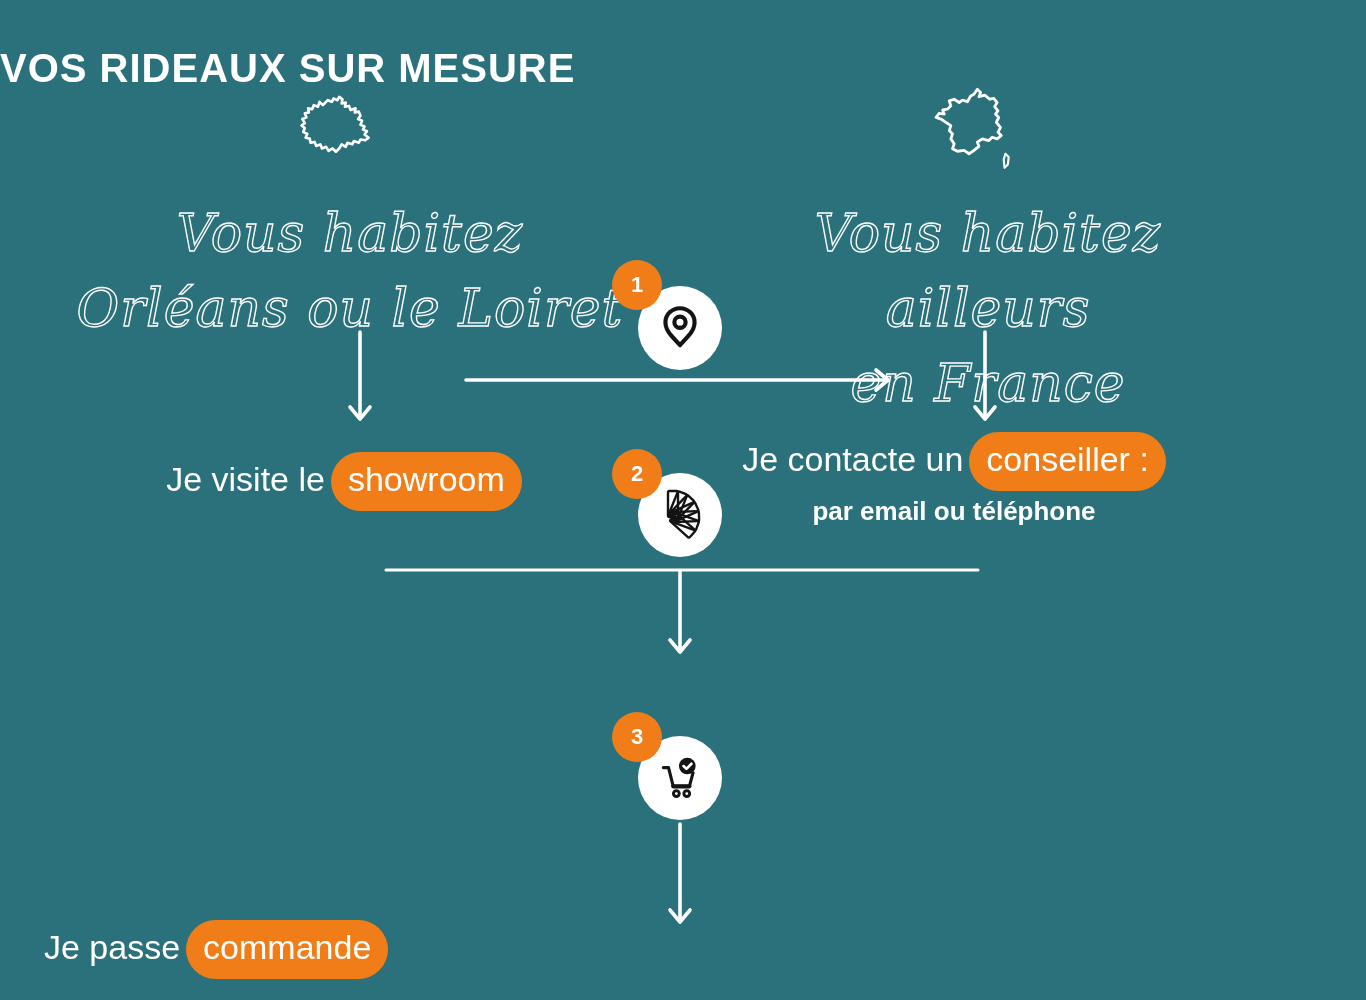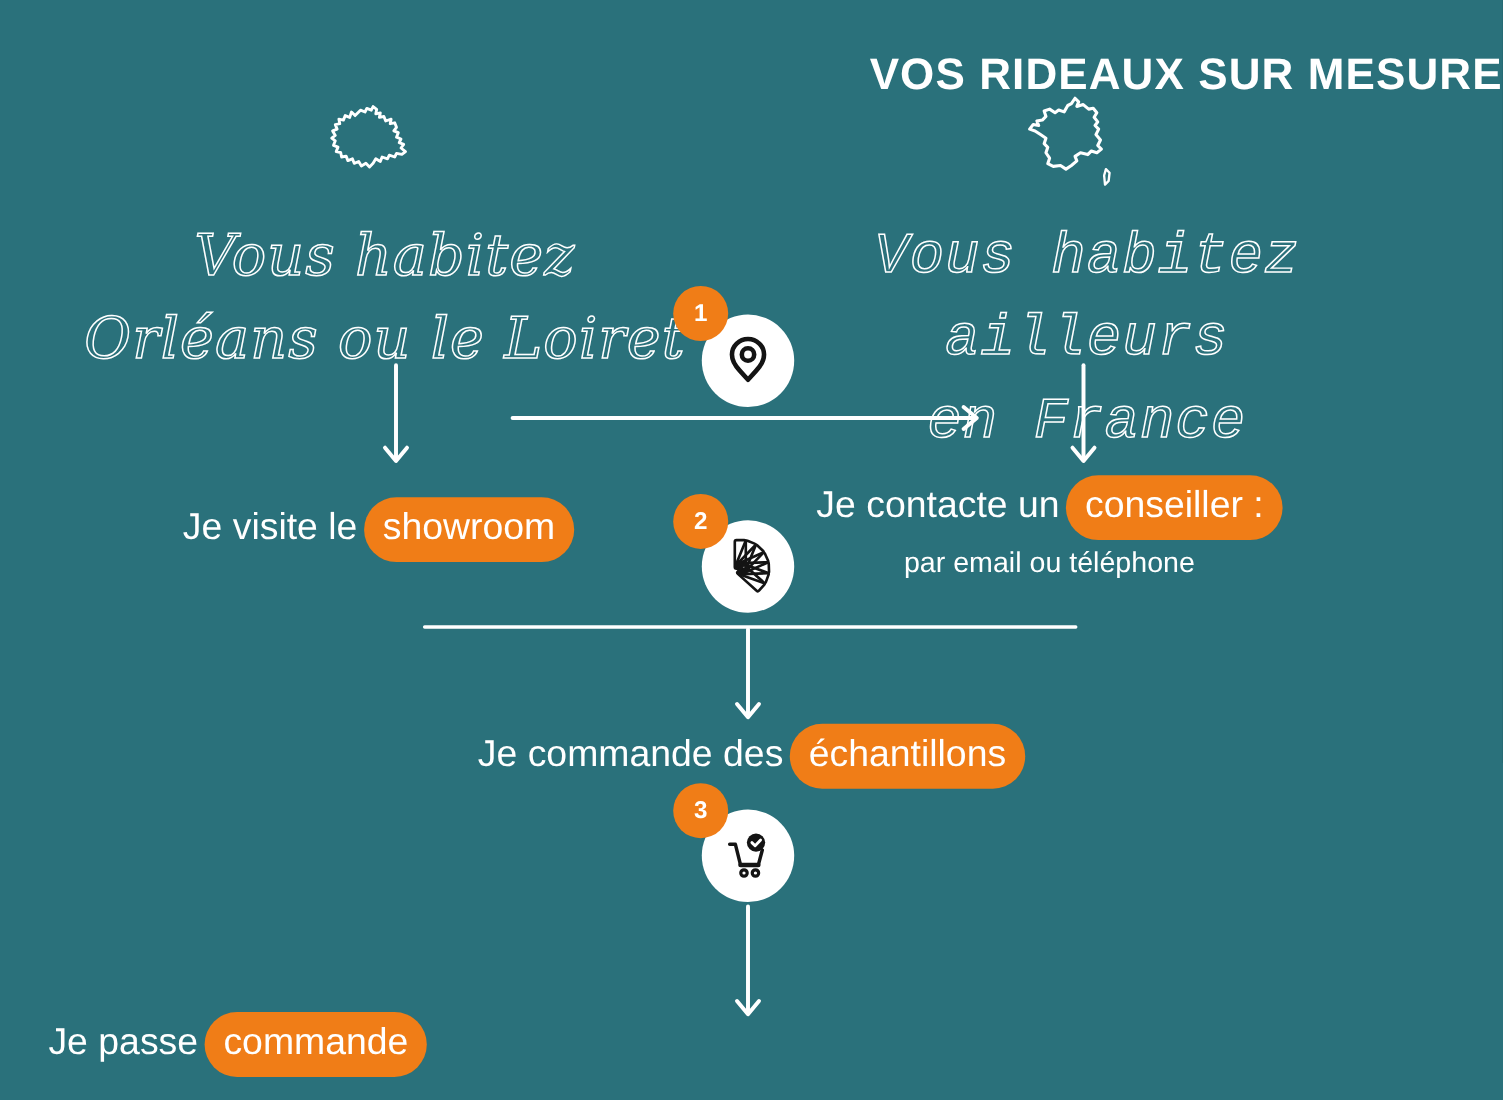--- a/index.html
+++ b/index.html
@@ -5,33 +5,33 @@
   * { margin:0; padding:0; box-sizing:border-box; }
   body { background:#1d555d; }
   .canvas {
     position:relative; width:1366px; height:1000px; overflow:hidden;
     background: var(--background, #2A717B);
     font-family:"Liberation Sans", sans-serif;
     color: var(--text-color, #ffffff);
   }
   .title {
     position:absolute; top:46px; left:0; width:100%;
-    text-align:right; font-size:40px; font-weight:800; letter-spacing:1px;
+    text-align:left; font-size:40px; font-weight:800; letter-spacing:1px;
   }
   
   .script {
     font-family:"DejaVu Serif", serif; font-style:italic;
     font-size:52px; line-height:75px; text-align:center; color:#fff;
     font-weight:500; letter-spacing:1px;margin-top:16px;
   }
   @supports (-webkit-text-stroke: 1px #fff) {
     .script { color:transparent; -webkit-text-stroke:1.35px #fff; }
   }
   .heading-left  { position:absolute; top:180px; left:50px;  width:600px; }
-  .heading-right { position:absolute; top:180px; left:728px; width:520px;font-family:Liberation Mono, monospace; }
+  .heading-right { position:absolute; top:180px; left:728px; width:520px; }
 
   .map { position:absolute; }
   .map-left  { left:295px; top:88px; width:90px;  height:80px; }
   .map-right { left:930px; top:86px; width:88px;  height:95px; }
 
   .arrows { position:absolute; inset:0; width:1366px; height:1000px; pointer-events:none; }
 
   .step-circle {
     position:absolute; width:84px; height:84px; border-radius:50%;
     background:#fff; display:flex; align-items:center; justify-content:center; z-index:2;
@@ -42,21 +42,21 @@
     display:flex; align-items:center; justify-content:center;
     font-size:22px; font-weight:700;
   }
   .action { font-size:34px; font-weight:500; line-height:1.45; }
   .pill {
     display:inline-block; background: var(--accent, #F07D17); color:#fff;
     border-radius:30px; padding:3px 17px 7px; margin-left:6px;
   }
   .action-left  { position:absolute; top:452px; left:44px;  width:600px; text-align:center; }
   .action-right { position:absolute; top:432px; left:704px; width:500px; text-align:center; }
-  .subtext { font-size:26px; font-weight:400; margin-top:2px; }
+  .subtext { font-size:26px; font-weight:700; margin-top:2px; }
   .samples-row { position:absolute; top:658px; left:0; width:100%; text-align:center; }
   .order-row   { position:absolute; top:920px; left:0; width:100%; text-align:left;padding-left:44px; }
 </style>
 </head>
 <body>
 
 <div class="canvas">
 
   <div class="title">VOS RIDEAUX SUR MESURE</div>
 
@@ -165,21 +165,18 @@
     <span>Je visite le</span><span class="pill">showroom</span>
   </div>
 
   <div class="action-right action">
     <div>
       <span>Je contacte un</span><span class="pill">conseiller :</span>
     </div>
     <div class="subtext">par email ou téléphone</div>
   </div>
 
-  <div class="samples-row action">
-    <span>Je commande des</span><span class="pill">échantillons</span>
-  </div>
 
   <div class="order-row action">
     <span>Je passe</span><span class="pill">commande</span>
   </div>
 
 </div>
 
 </body></html>

